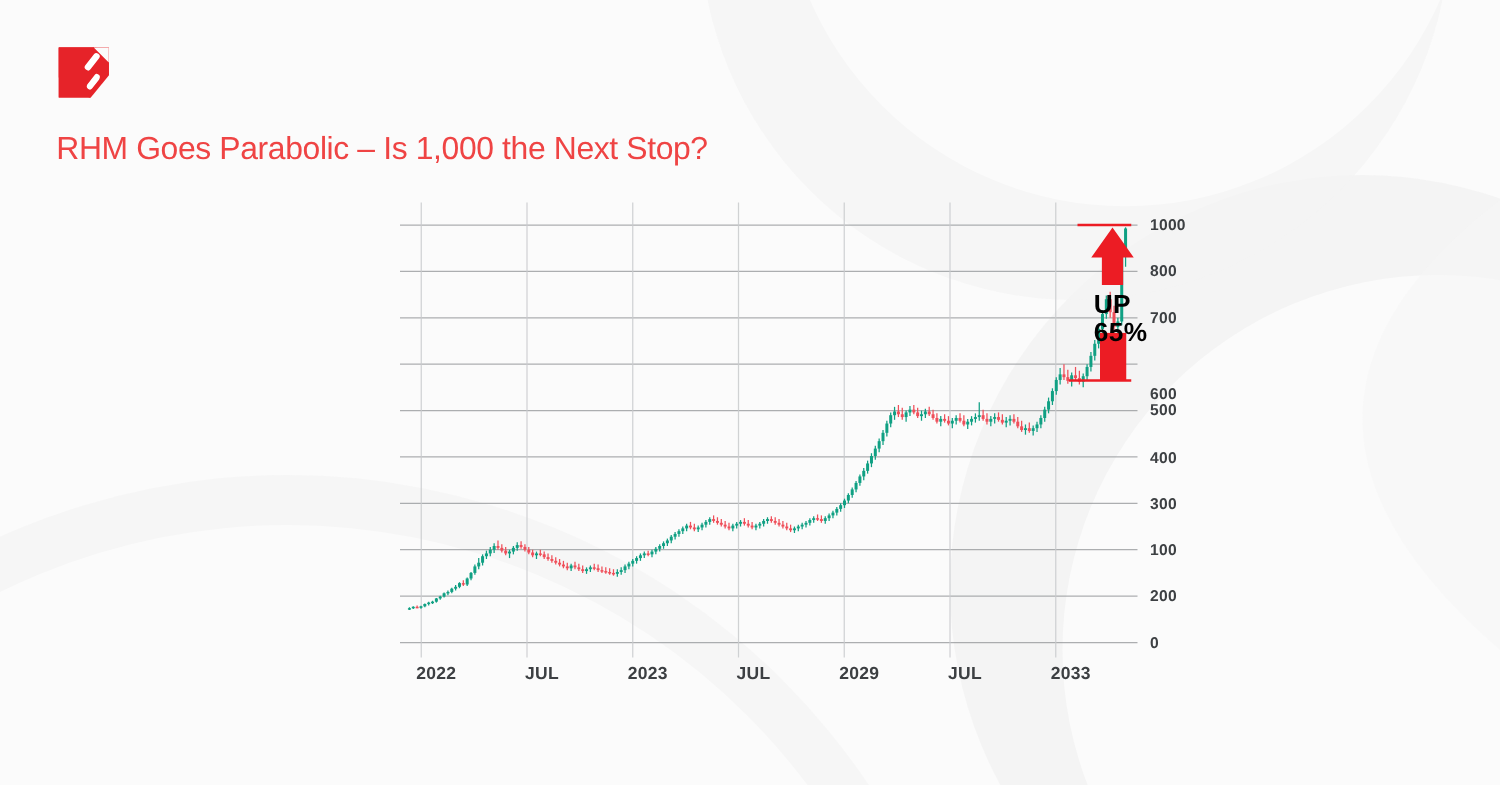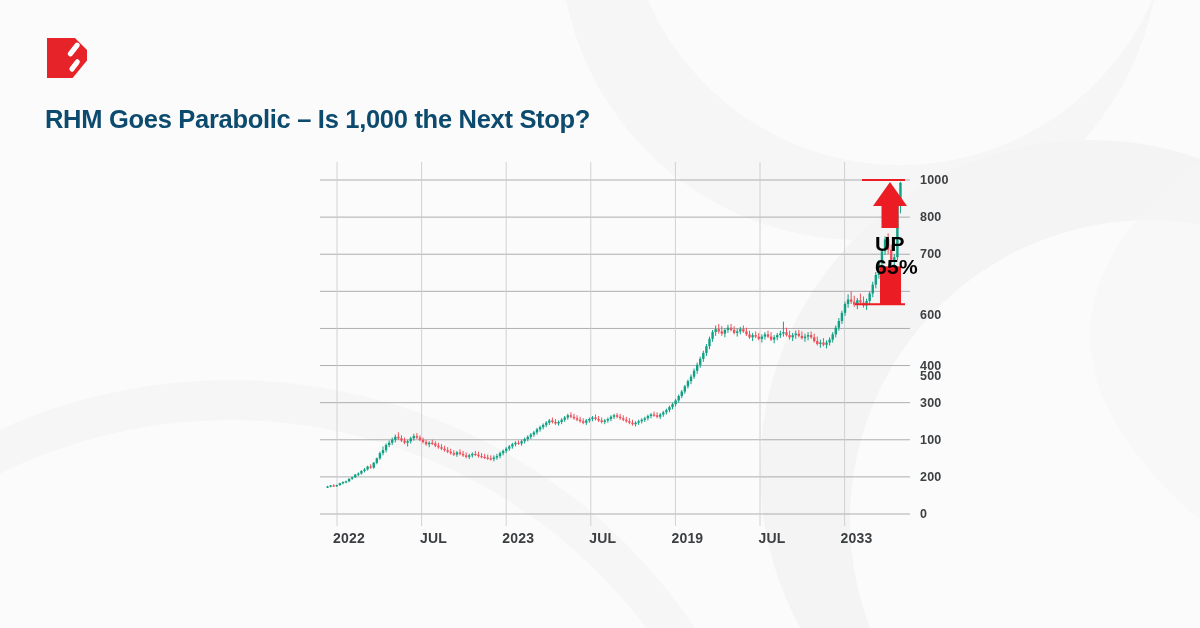--- a/index.html
+++ b/index.html
@@ -11,22 +11,22 @@
     position:relative;
   }
   
   #bg-decor { position:absolute; inset:0; z-index:0; pointer-events:none; }
 
   
   .header { position:absolute; left:45px; top:36px; z-index:3; }
   .logo-mark { width:44px; height:44px; position:relative; display:block; }
   .headline {
     position:absolute; left:45px; top:105px; z-index:3;
-    font-size:25.5px; font-weight:bold; letter-spacing:-0.3px;
-    color:#0c4a6e; white-space:nowrap;text-align:right;
+    font-size:25.5px; font-weight:normal; letter-spacing:-0.3px;
+    color:#ef4444; white-space:nowrap;text-align:right;
   }
 
   
   #chart-wrap { position:absolute; left:0; top:0; width:1200px; height:628px; z-index:2; }
   .axis-label {
     position:absolute; font-size:12.5px; font-weight:bold;
     color:#3d4043; letter-spacing:0.2px; white-space:nowrap;
   }
   .ylabel { left:920px; transform:translateY(-50%); }
   .xlabel { transform:translateX(-50%); top:530px; font-size:14px; color:#3c3f42;margin-left:12px; }
@@ -473,33 +473,33 @@
        L881.5 228 L881.5 206 L873 206 Z" fill="#ec1c24"></path>
         <rect x="880" y="266.32222222222225" width="21" height="38" fill="#ec1c24"></rect>
       </g>
     </svg>
   
   <div id="ylabels">
       <div class="axis-label ylabel" style="top: 180px;">1000</div>
       <div class="axis-label ylabel" style="top: 217.111px;">800</div>
       <div class="axis-label ylabel" style="top: 254.222px;">700</div>
       <div class="axis-label ylabel" style="top: 291.333px; margin-top: 24px;">600</div>
-      <div class="axis-label ylabel" style="top: 328.444px; margin-top: 48px;">500</div>
+      <div class="axis-label ylabel" style="top: 328.444px;">500</div>
       <div class="axis-label ylabel" style="top: 365.556px;">400</div>
       <div class="axis-label ylabel" style="top: 402.667px;">300</div>
       <div class="axis-label ylabel" style="top: 439.778px;">100</div>
       <div class="axis-label ylabel" style="top: 476.889px;">200</div>
       <div class="axis-label ylabel" style="top: 514px;">0</div>
     </div>
   <div id="xlabels">
       <div class="axis-label xlabel" style="left: 337px;">2022</div>
       <div class="axis-label xlabel" style="left: 421.6px;">JUL</div>
       <div class="axis-label xlabel" style="left: 506.2px;">2023</div>
       <div class="axis-label xlabel" style="left: 590.8px;">JUL</div>
-      <div class="axis-label xlabel" style="left: 675.4px;">2019</div>
+      <div class="axis-label xlabel" style="left: 675.4px;">2029</div>
       <div class="axis-label xlabel" style="left: 760px;">JUL</div>
       <div class="axis-label xlabel" style="left: 844.6px;">2033</div>
     </div>
 
   <div class="anno-text" id="anno" style="left:875px; top:233px;">
     <div>UP</div>
     <div>65%</div>
   </div>
 </div>
 

